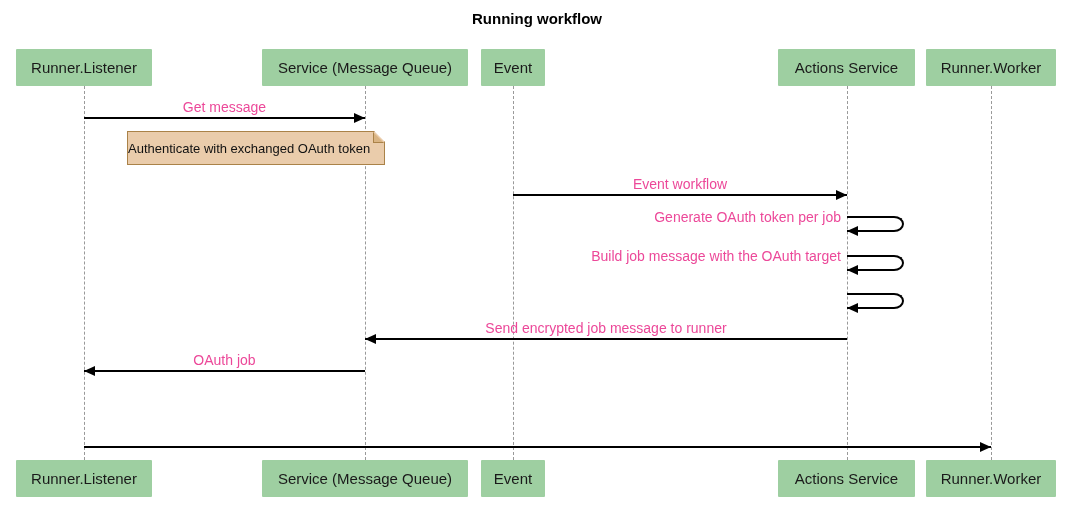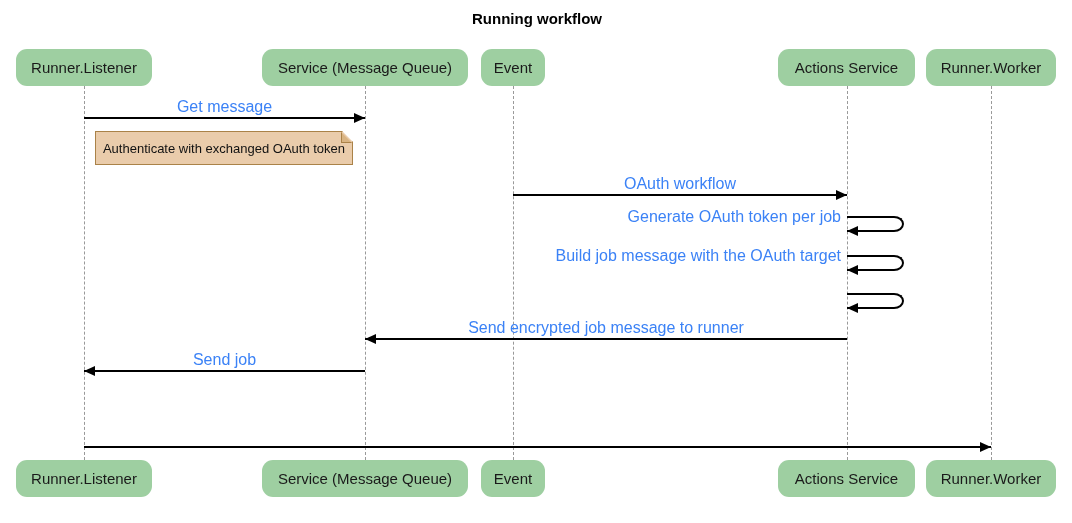--- a/index.html
+++ b/index.html
@@ -21,26 +21,26 @@
   .title{
     position:absolute;left:1px;top:10px;width:1072px;text-align:center;
     font-size:15px;font-weight:bold;color:#000;
   }
   .lifeline{
     position:absolute;width:0;border-left:1px dashed var(--lifeline);
     top:86px;height:374px;
   }
   .actor{
     position:absolute;height:37px;background:var(--actor-fill);
-    border-radius:11px;display:flex;align-items:center;justify-content:center;
+    border-radius:1px;display:flex;align-items:center;justify-content:center;
     font-size:15px;color:var(--actor-text);white-space:nowrap;
   }
   .msg-line{position:absolute;height:0;border-top:2px solid var(--arrow);}
   .msg-label{
-    position:absolute;height:16px;line-height:16px;font-size:16px;color:#3b82f6;
+    position:absolute;height:16px;line-height:16px;font-size:14px;color:#ec4899;
     text-align:center;white-space:nowrap;
   }
   .msg-label.right-align{text-align:right;}
   .head-r{
     position:absolute;width:0;height:0;
     border-top:5px solid transparent;border-bottom:5px solid transparent;
     border-left:11px solid var(--arrow);
   }
   .head-l{
     position:absolute;width:0;height:0;
@@ -49,23 +49,24 @@
   }
   .self-loop{
     position:absolute;width:57px;height:16px;
     border:2px solid var(--arrow);border-left:none;
     border-radius:0 10px 10px 0 / 0 8px 8px 0;
     background:transparent;
   }
   .note{
     position:absolute;background:var(--note-fill);
     border:1px solid var(--note-border);
-    display:flex;align-items:center;justify-content:center;
+    display:flex;align-items:center;
     font-size:13px;color:#111;white-space:nowrap;
     clip-path:polygon(0 0, calc(100% - 11px) 0, 100% 11px, 100% 100%, 0 100%);
+    margin-left:32px;
   }
   .note-fold{
     position:absolute;top:0;right:0;width:11px;height:11px;
     background:var(--note-fold);
     border-left:1px solid var(--note-border);
     border-bottom:1px solid var(--note-border);
     clip-path:polygon(0 0, 100% 100%, 0 100%);
   }
 </style>
 </head>
@@ -89,40 +90,40 @@
 
   <div class="msg-label" style="left:84px;top:99px;width:281px;">Get message</div>
   <div class="msg-line" style="left:84px;top:117px;width:281px;"></div>
   <div class="head-r" style="left:354px;top:113px;"></div>
 
   <div class="note" style="left:95px;top:131px;width:258px;height:34px;">
     <span class="note-fold"></span>
     <span>Authenticate with exchanged OAuth token</span>
   </div>
 
-  <div class="msg-label" style="left:513px;top:176px;width:334px;">OAuth workflow</div>
+  <div class="msg-label" style="left:513px;top:176px;width:334px;">Event workflow</div>
   <div class="msg-line" style="left:513px;top:194px;width:334px;"></div>
   <div class="head-r" style="left:836px;top:190px;"></div>
 
   <div class="msg-label right-align" style="right:231px;top:209px;left:400px;">Generate OAuth token per job</div>
   <div class="self-loop" style="left:847px;top:216px;"></div>
   <div class="head-l" style="left:847px;top:226px;"></div>
 
   <div class="msg-label right-align" style="right:231px;top:248px;left:400px;">Build job message with the OAuth target</div>
   <div class="self-loop" style="left:847px;top:255px;"></div>
   <div class="head-l" style="left:847px;top:265px;"></div>
 
   <div class="self-loop" style="left:847px;top:293px;"></div>
   <div class="head-l" style="left:847px;top:303px;"></div>
 
   <div class="msg-label" style="left:365px;top:320px;width:482px;">Send encrypted job message to runner</div>
   <div class="msg-line" style="left:365px;top:338px;width:482px;"></div>
   <div class="head-l" style="left:365px;top:334px;"></div>
 
-  <div class="msg-label" style="left:84px;top:352px;width:281px;">Send job</div>
+  <div class="msg-label" style="left:84px;top:352px;width:281px;">OAuth job</div>
   <div class="msg-line" style="left:84px;top:370px;width:281px;"></div>
   <div class="head-l" style="left:84px;top:366px;"></div>
 
 
   <div class="msg-line" style="left:84px;top:446px;width:907px;"></div>
   <div class="head-r" style="left:980px;top:442px;"></div>
 
   <div class="actor" style="left:16px;top:460px;width:136px;">Runner.Listener</div>
   <div class="actor" style="left:262px;top:460px;width:206px;">Service (Message Queue)</div>
   <div class="actor" style="left:481px;top:460px;width:64px;">Event</div>

